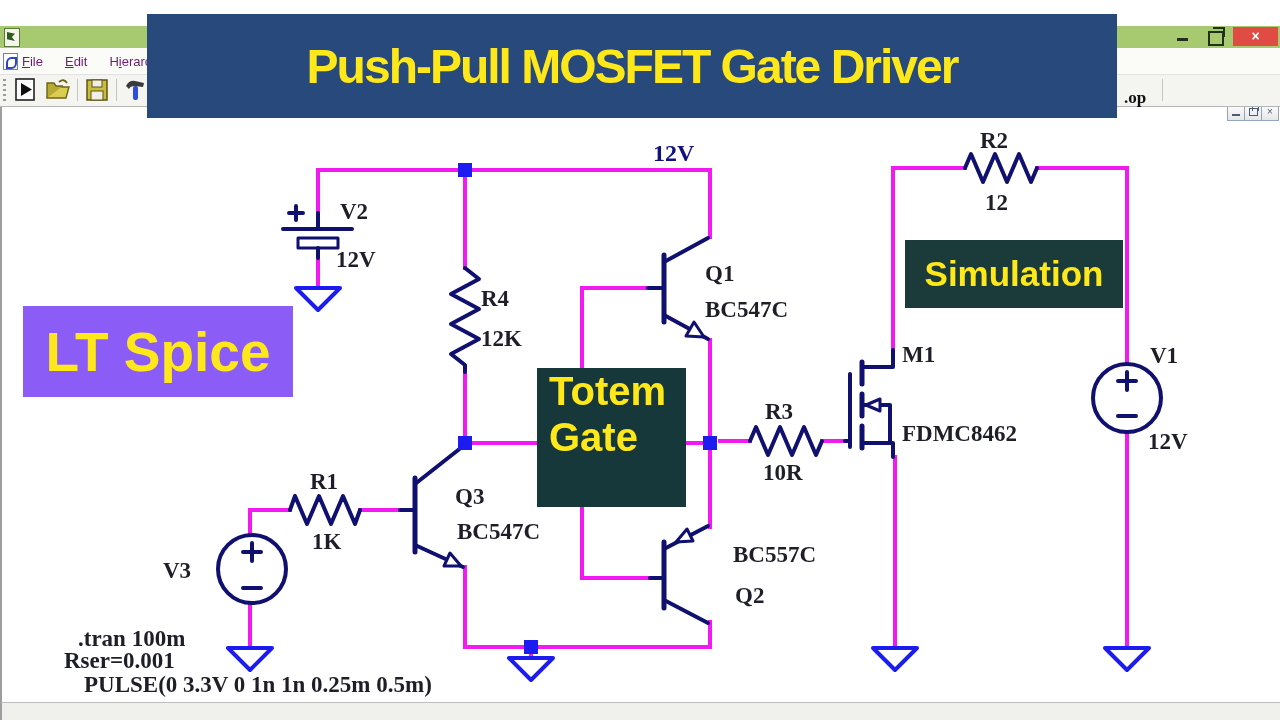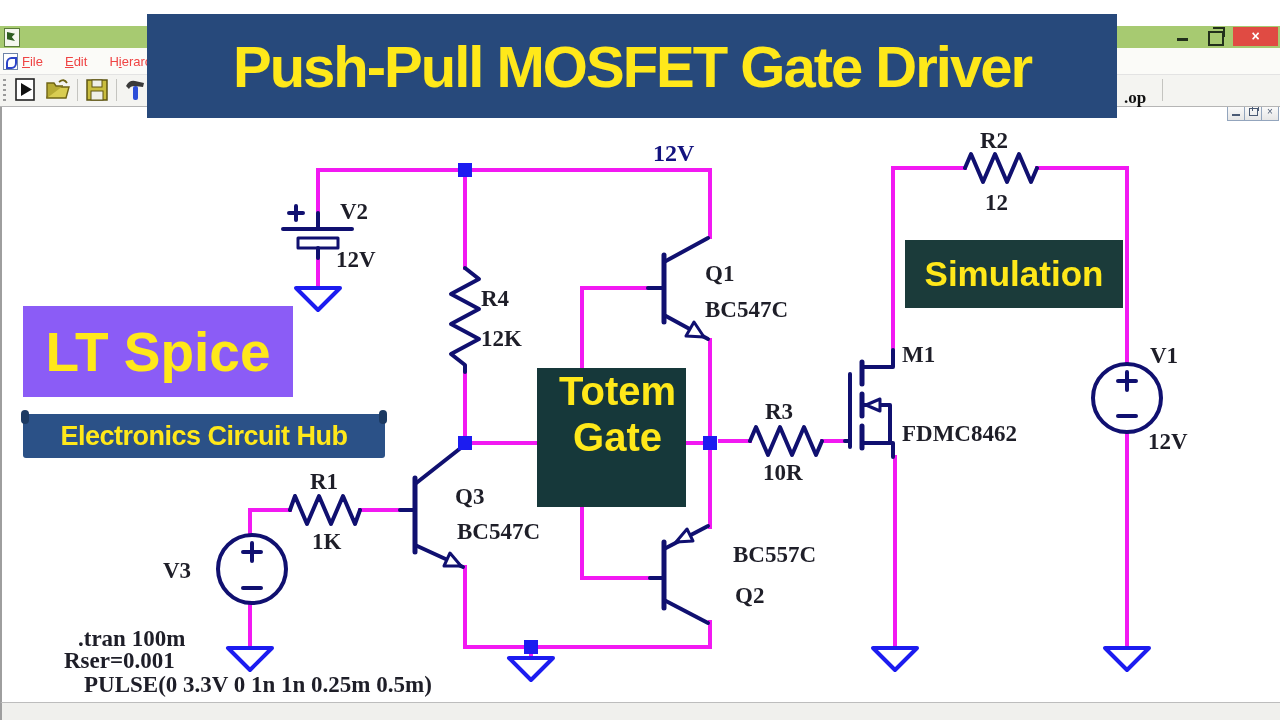--- a/index.html
+++ b/index.html
@@ -15,21 +15,21 @@
   .tb-restore{position:absolute;right:56px;top:5px;width:12px;height:11px;border:2px solid #22301b;background:transparent;}
   .tb-restore::before{content:"";position:absolute;left:3px;top:-6px;width:10px;height:8px;border:2px solid #22301b;border-bottom:none;border-left:none;}
   .tb-close{position:absolute;right:2px;top:1px;width:45px;height:19px;background:#e04b43;color:#fff;
             font-weight:bold;font-size:14px;line-height:19px;text-align:center;}
 
   .menubar{position:absolute;left:0;top:48px;width:1280px;height:26px;background:#fbfbf8;z-index:1;}
   .menubar-icon{position:absolute;left:3px;top:5px;width:13px;height:15px;border:1px solid #6f84a8;background:#fff;}
   .menubar-icon::after{content:"";position:absolute;left:2px;top:3px;width:7px;height:8px;
                        border:2px solid #2b43c8;border-radius:50% 0 50% 0;}
   .menu-items{position:absolute;left:22px;top:0;height:26px;display:flex;gap:22px;align-items:center;
-              font-size:13px;color:#ef4444;}
+              font-size:13px;color:#701a75;}
   .menu-item{cursor:default;}
   .menu-item .u{text-decoration:underline;}
   .mdi-btn{position:absolute;top:56px;width:16px;height:15px;background:linear-gradient(#fdfdfd,#e6e6e6);
            border:1px solid #93a5bd;color:#4a5a74;font-size:10px;line-height:13px;text-align:center;}
   .mdi-btn .shape-min{display:block;margin:9px auto 0;width:8px;height:2px;background:#4a5a74;}
   .mdi-btn .shape-restore{display:block;position:relative;margin:3px auto 0;width:7px;height:6px;border:1px solid #4a5a74;}
   .mdi-btn .shape-restore::before{content:"";position:absolute;left:2px;top:-3px;width:5px;height:4px;border:1px solid #4a5a74;border-bottom:none;}
 
   .toolbar{position:absolute;left:0;top:74px;width:1280px;height:31px;background:#f4f4f1;
            border-top:1px solid #e3e3e3;border-bottom:1px solid #b5b5b5;z-index:1;}
@@ -52,31 +52,31 @@
   .symf{stroke:#101070;stroke-width:3;fill:#fff;stroke-linejoin:round;}
   .gnd{stroke:#1C1CF0;stroke-width:4;fill:#fff;stroke-linejoin:round;}
   .junc{fill:#1C1CF0;}
   .lbl{font:bold 23px "Liberation Serif",serif;fill:#1e1e28;}
   .netlbl{font:bold 24px "Liberation Serif",serif;fill:#12127e;}
 
   
   .banner{position:absolute;z-index:10;color:#FFE81A;font-family:"Liberation Sans",sans-serif;
           font-weight:bold;display:flex;align-items:center;justify-content:center;}
   .banner-title{left:147px;top:14px;width:970px;height:104px;background:#27497B;
-                font-size:58px;letter-spacing:-2px;}
+                font-size:48px;letter-spacing:-2px;}
   .banner-app{left:23px;top:306px;width:270px;height:91px;background:#8b5cf6;font-size:55px;}
   .banner-channel{left:23px;top:414px;width:362px;height:44px;background:#2B5187;
                   font-size:27px;letter-spacing:-0.5px;border-radius:3px;}
   .banner-channel::before,.banner-channel::after{content:"";position:absolute;top:-4px;width:8px;height:14px;
                   background:#1c3a63;border-radius:4px;}
   .banner-channel::before{left:-2px;} .banner-channel::after{right:-2px;}
   .banner-sim{left:905px;top:240px;width:218px;height:68px;background:#1B3B3A;font-size:35px;}
   .banner-totem{left:537px;top:368px;width:149px;height:139px;background:#16383A;
                 font-size:40px;line-height:1.15;justify-content:flex-start;padding-left:12px;
-                box-sizing:border-box;flex-direction:column;align-items:center;}
+                box-sizing:border-box;flex-direction:column;align-items:flex-start;}
   .banner-totem span{display:block;}
 </style>
 </head>
 <body>
 
 <div id="stage">
 
   <div class="titlebar">
     <span class="app-icon"></span>
     <span class="tb-min"></span>
@@ -273,20 +273,19 @@
 
     <g>
       <text class="lbl" x="78" y="646">.tran 100m</text>
       <text class="lbl" x="64" y="668">Rser=0.001</text>
       <text class="lbl" x="84" y="692">PULSE(0 3.3V 0 1n 1n 0.25m 0.5m)</text>
     </g>
   </svg>
 
   <div class="banner banner-title">Push-Pull MOSFET Gate Driver</div>
   <div class="banner banner-app">LT Spice</div>
-  <div class="banner banner-channel">Electronics Circuit Hub</div>
   <div class="banner banner-sim">Simulation</div>
   <div class="banner banner-totem">
     <span>Totem</span>
     <span>Gate</span>
   </div>
 
 </div>
 
 </body></html>

